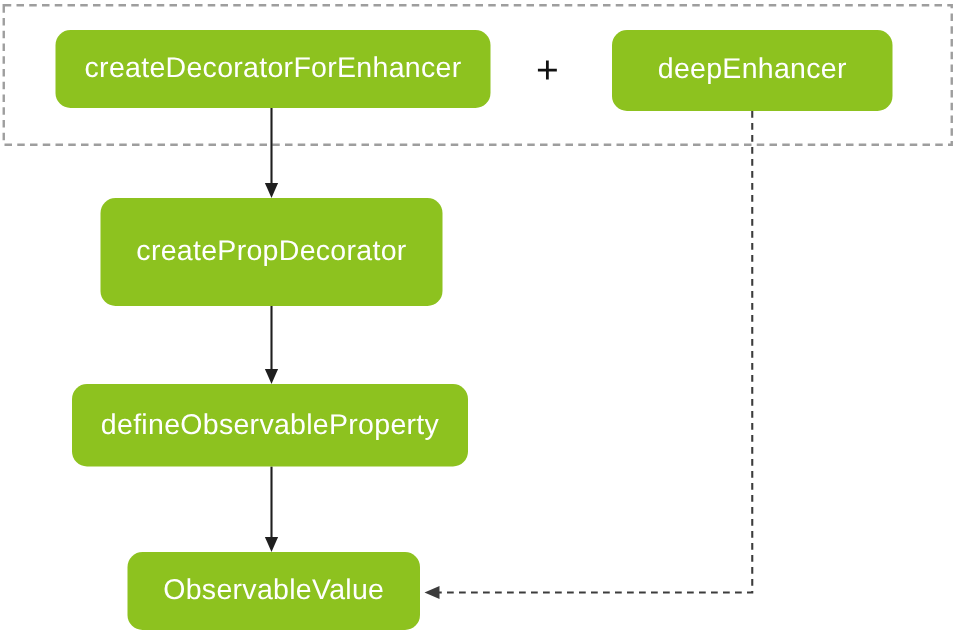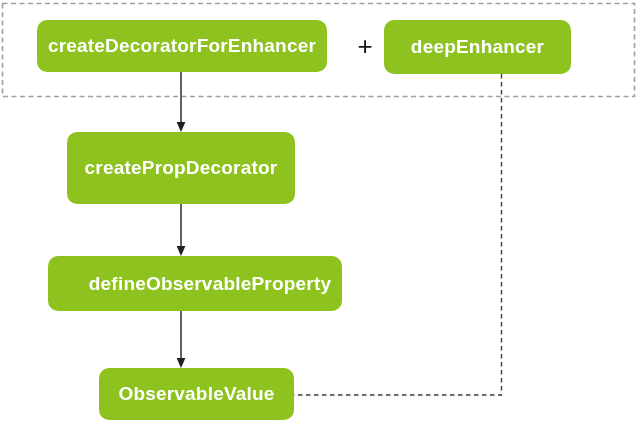--- a/index.html
+++ b/index.html
@@ -36,21 +36,20 @@
     z-index: 2;
     background: var(--node_fill);
     color: var(--node_text);
     border-radius: 10px;
     display: flex;
     align-items: center;
     justify-content: center;
     font-size: 19px;
     letter-spacing: 0.2px;
     white-space: nowrap;
-    font-weight: bold;
   }
   .plus {
     position: absolute;
     z-index: 2;
     color: #111111;
     font-size: 26px;
     font-weight: 400;
     display: flex;
     align-items: center;
     justify-content: center;
@@ -104,29 +103,29 @@
   </svg>
 
   <div class="node" style="left:37px; top:20px; width:290px; height:52px;">
     <span>createDecoratorForEnhancer</span>
   </div>
 
   <div class="plus" style="left:350px; top:31px; width:30px; height:30px;">
     <span>+</span>
   </div>
 
-  <div class="node" style="left:384px; top:20px; width:187px; height:54px;">
+  <div class="node" style="left:408px; top:20px; width:187px; height:54px;">
     <span>deepEnhancer</span>
   </div>
 
   <div class="node" style="left:67px; top:132px; width:228px; height:72px;">
     <span>createPropDecorator</span>
   </div>
 
-  <div class="node" style="left:48px; top:256px; width:264px; height:55px;padding-left:30px;">
+  <div class="node" style="left:48px; top:256px; width:264px; height:55px;">
     <span>defineObservableProperty</span>
   </div>
 
-  <div class="node" style="left:99px; top:368px; width:195px; height:52px;">
+  <div class="node" style="left:85px; top:368px; width:195px; height:52px;">
     <span>ObservableValue</span>
   </div>
 
 </div>
 
 </body></html>

